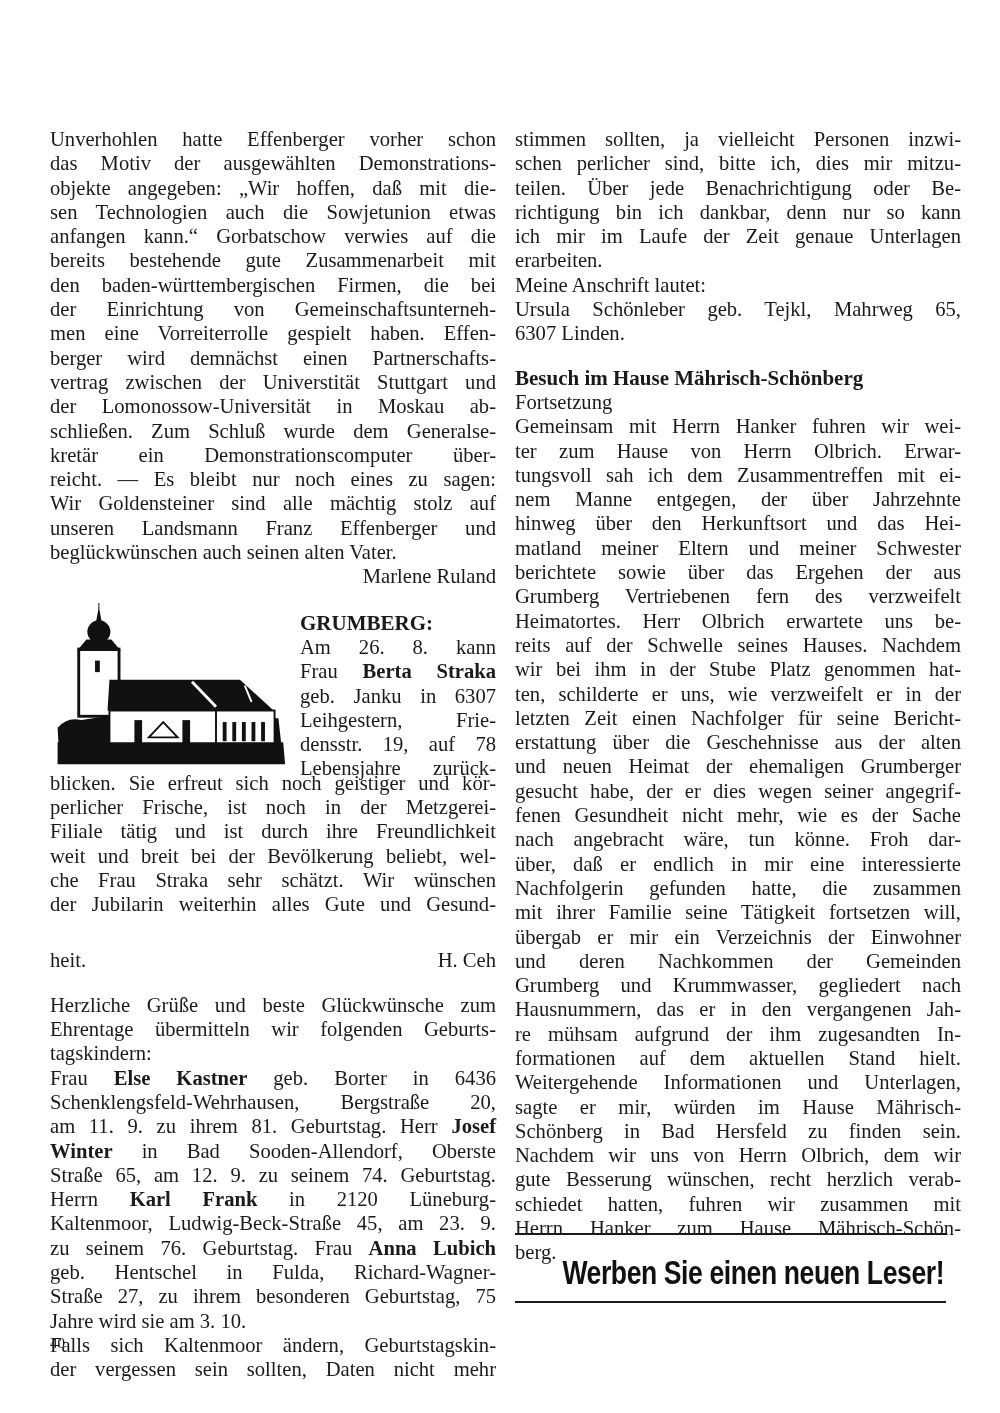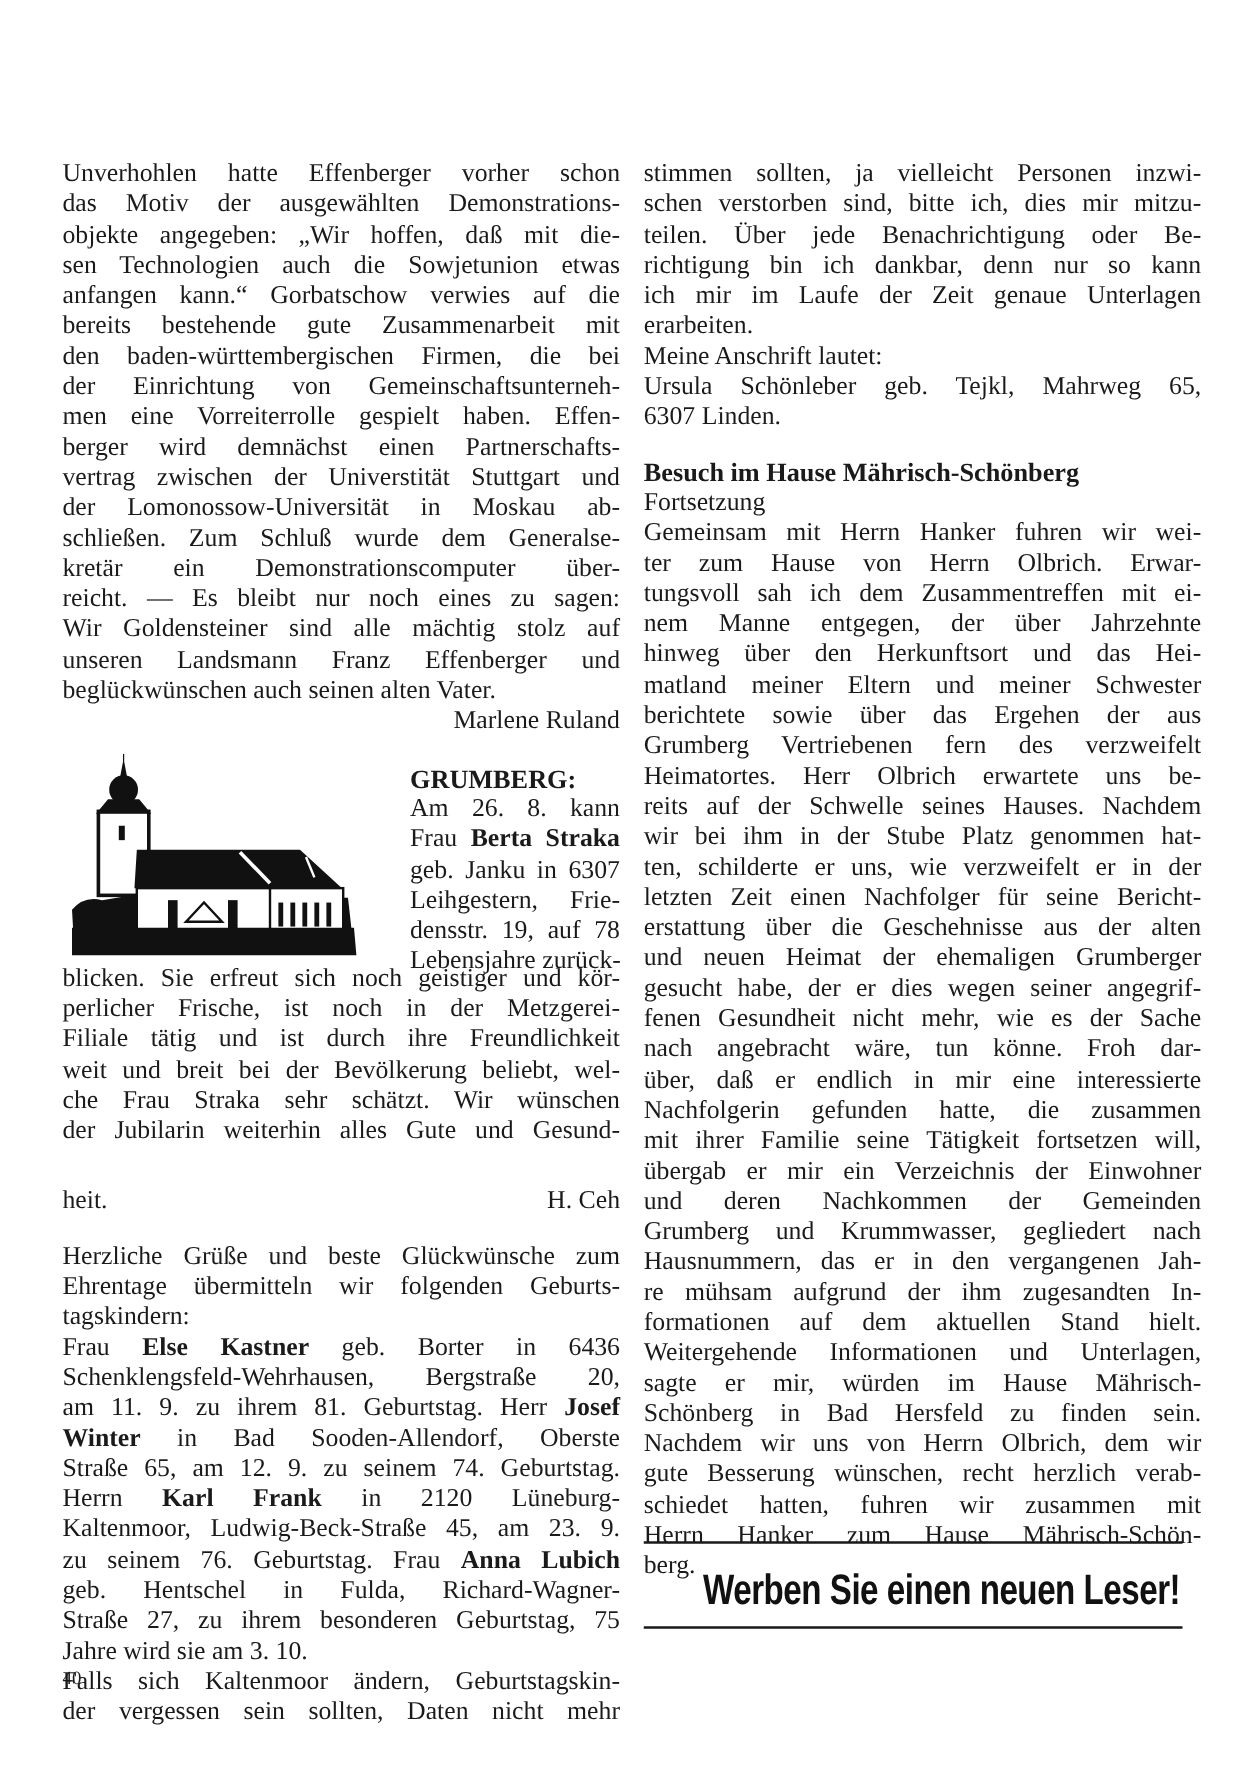--- a/index.html
+++ b/index.html
@@ -11,21 +11,21 @@
   .ln { display: block; text-align: justify; text-align-last: justify; white-space: nowrap; height: 24.3px; }
   .ln.last { text-align-last: left; }
   .ln.right { text-align: center; text-align-last: right; }
   .it { }
   b, .b { font-weight: bold; }
   .gap { height: 20px; }
   .gap-small { height: 12px; }
   .fig-block { position: relative; height: 170px; }
   .fig { position: absolute; left: -2px; top: 2px; width: 240px; height: 168px; }
   .fig-text { position: absolute; left: 250px; width: 196px; top: 10px; }
-  .fig-text .ln { height: 24.3px; margin-left: 28px; }
+  .fig-text .ln { height: 24.3px; }
   .heading { font-weight: bold; font-size: 21px; }
   .page-num { position: absolute; left: 50px; top: 1335px; font-size: 15px; }
   .rule { position: absolute; left: 515px; width: 431px; height: 2px; background: #1a1a1a; }
   .promo { position: absolute; left: 515px; width: 431px; top: 1253px; text-align: center;
            font-family: "Liberation Sans", "DejaVu Sans", sans-serif; font-weight: bold;
            font-size: 34px; letter-spacing: -0.5px; transform: scaleX(0.78); transform-origin: center;
            white-space: nowrap; color: #111; }
 </style>
 </head>
 <body>
@@ -130,21 +130,21 @@
       <span class="ln">Falls sich Kaltenmoor ändern, Geburtstagskin-</span>
       <span class="ln">der vergessen sein sollten, Daten nicht mehr</span>
     </div>
 </div>
 
 <div class="page-num">40</div>
 
 <div id="right" class="col">
   <div id="cont">
       <span class="ln">stimmen sollten, ja vielleicht Personen inzwi-</span>
-      <span class="ln">schen verstorben sind, bitte ich, dies mir mitzu-</span>
+      <span class="ln">schen perlicher sind, bitte ich, dies mir mitzu-</span>
       <span class="ln">teilen. Über jede Benachrichtigung oder Be-</span>
       <span class="ln">richtigung bin ich dankbar, denn nur so kann</span>
       <span class="ln">ich mir im Laufe der Zeit genaue Unterlagen</span>
     </div>
   <span class="ln last">erarbeiten.</span>
   <span class="ln last">Meine Anschrift lautet:</span>
   <span class="ln">Ursula Schönleber geb. Tejkl, Mahrweg 65,</span>
   <span class="ln last">6307 Linden.</span>
   <div class="gap"></div>
   <span class="ln last heading">Besuch im Hause Mährisch-Schönberg</span>

